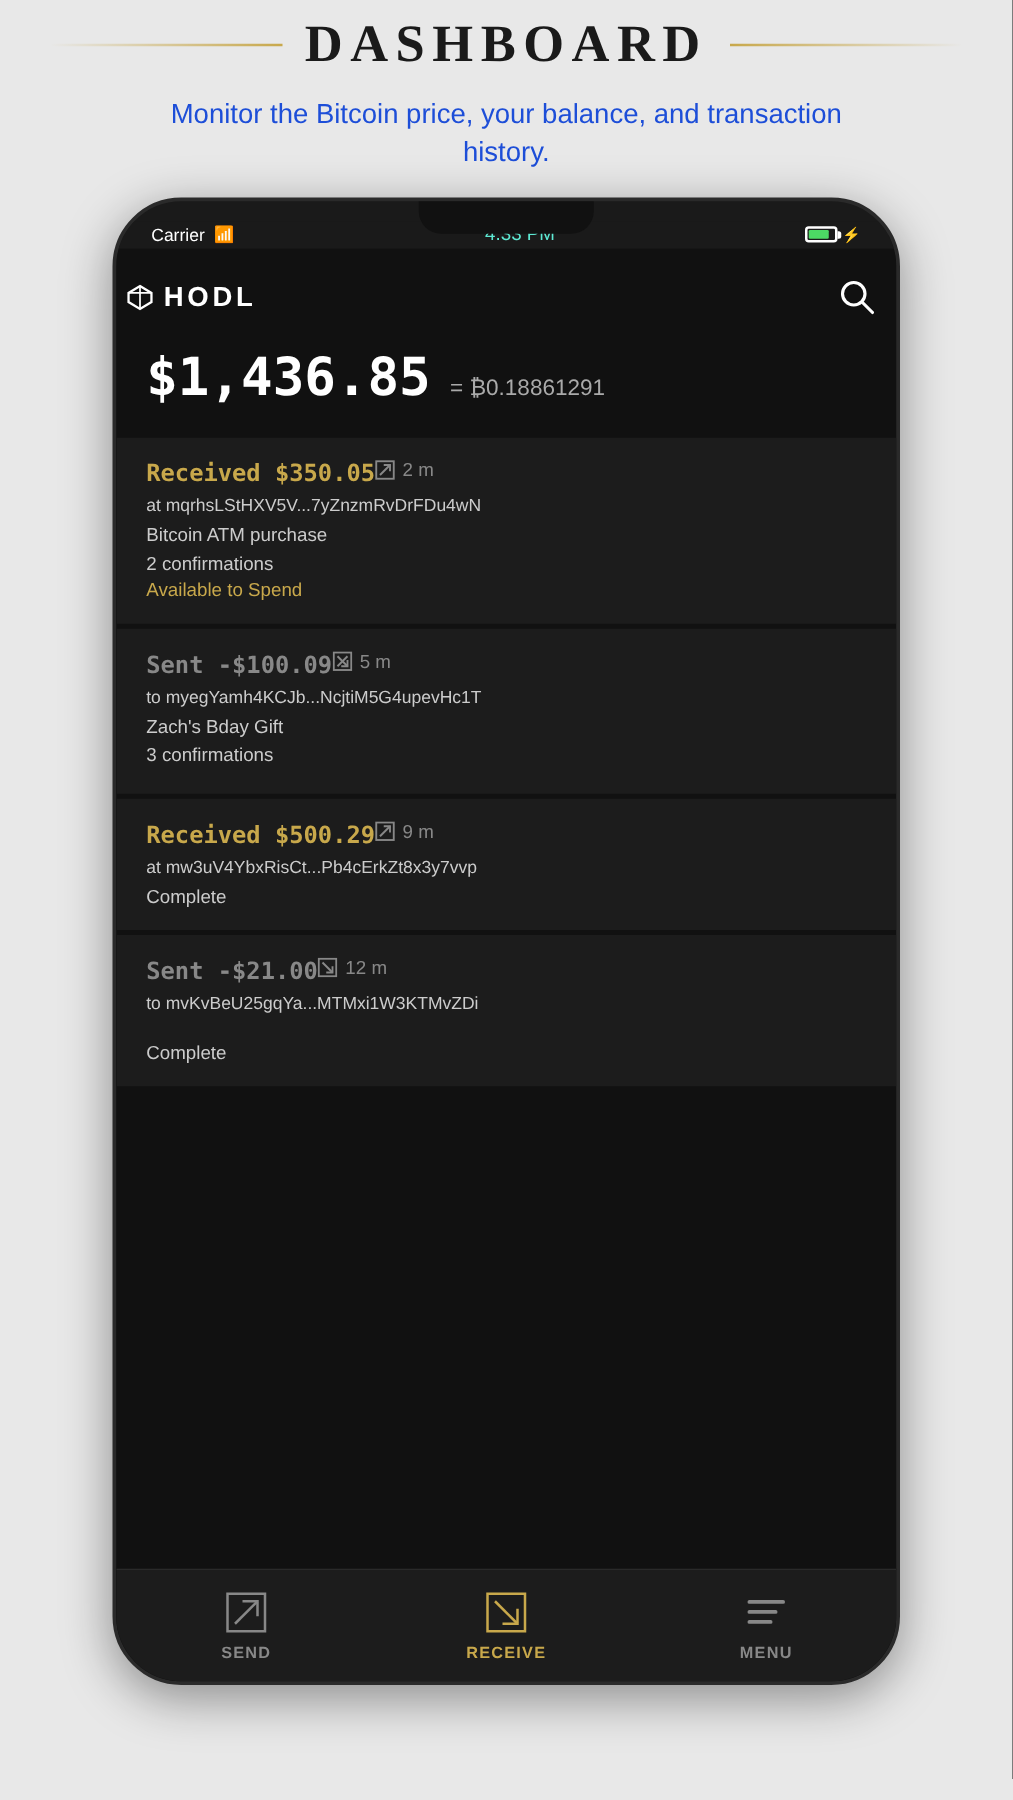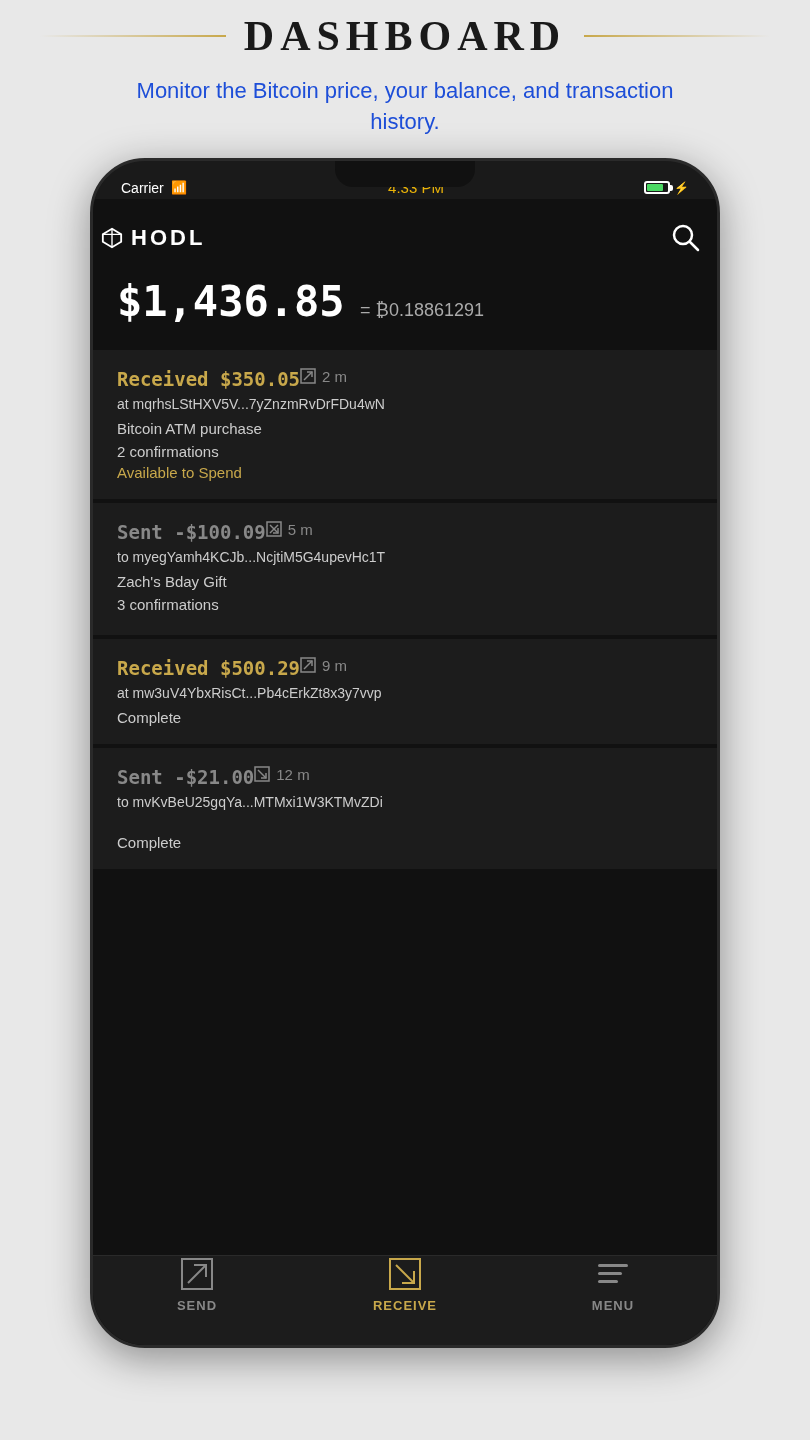--- a/index.html
+++ b/index.html
@@ -88,21 +88,21 @@
       gap: 8px;
       color: #fff;
       font-size: 14px;
     }
 
     .wifi-icon {
       font-size: 13px;
     }
 
     .status-center {
-      color: #eab308;
+      color: #5eead4;
       font-size: 15px;
       font-weight: 500;
     }
 
     .status-right {
       display: flex;
       align-items: center;
       gap: 4px;
     }
 
@@ -284,20 +284,21 @@
     .tx-status-complete {
       color: #ccc;
       font-size: 15px;
     }
 
     
     .bottom-nav {
       height: 90px;
       background: #1c1c1c;
       display: flex;
+      align-items: center;
       justify-content: space-around;
       border-top: 1px solid #2a2a2a;
       flex-shrink: 0;
     }
 
     .nav-item {
       display: flex;
       flex-direction: column;
       align-items: center;
       gap: 6px;

